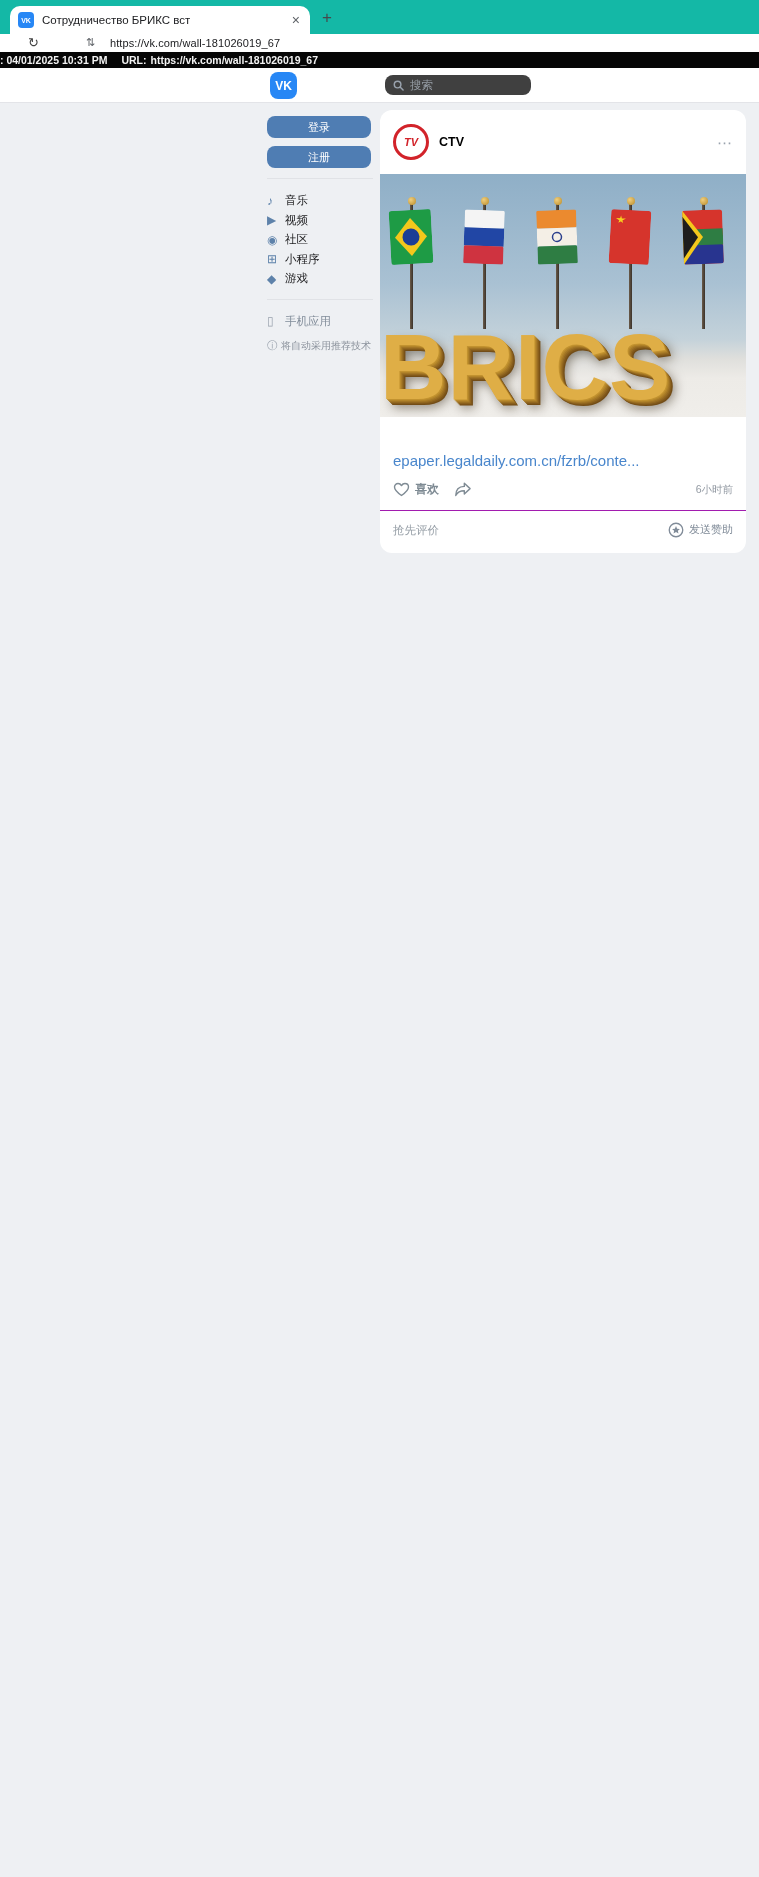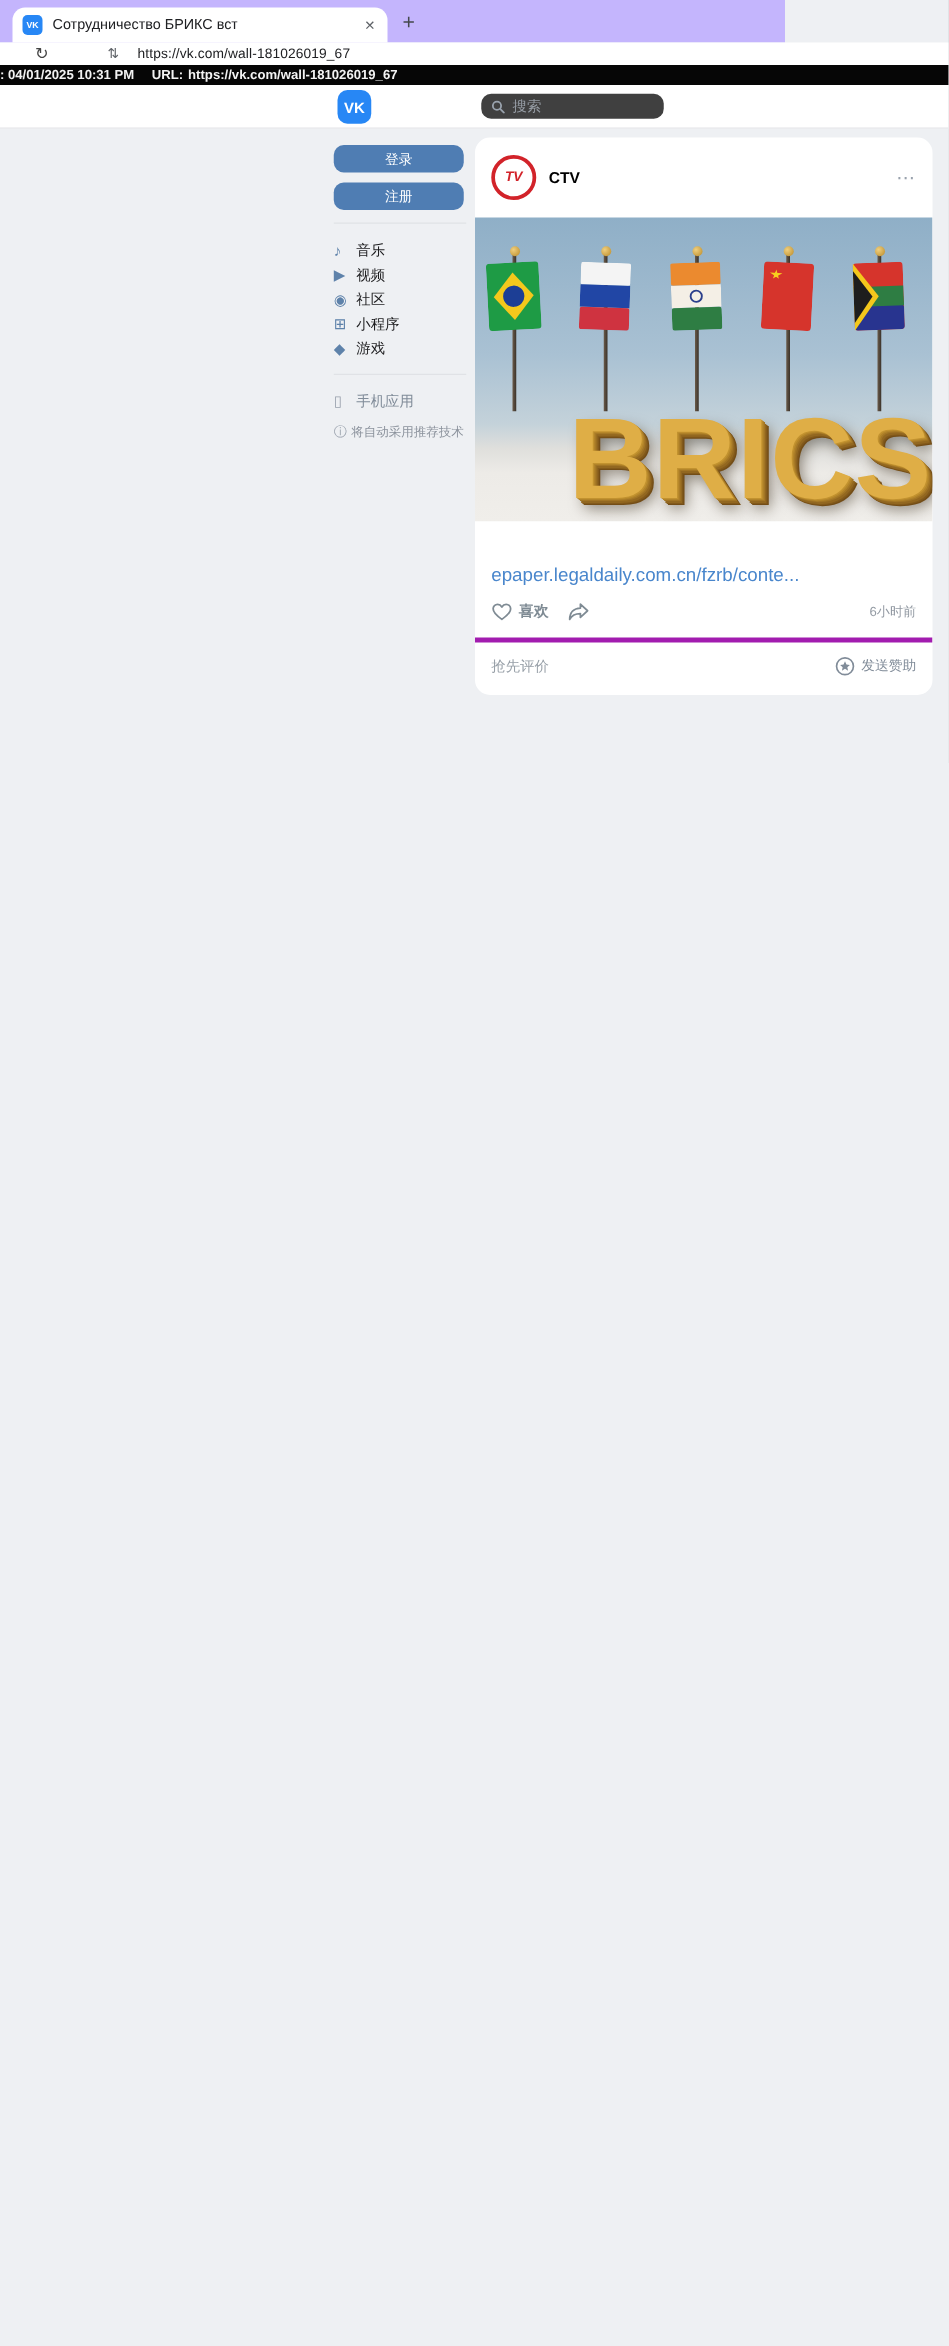--- a/index.html
+++ b/index.html
@@ -3,21 +3,21 @@
 <meta charset="utf-8">
 <style>
   * { margin:0; padding:0; box-sizing:border-box; }
   html,body { background:#cfd1d4; }
   .screen {
     position:relative; width:759px; height:1877px; overflow:hidden;
     background:#eef0f3; font-family:"Liberation Sans", sans-serif;
   }
 
   
-  .tabstrip { position:absolute; left:0; top:0; width:628px; height:34px; background:#c4b5fd; }
+  .tabstrip { position:absolute; left:0; top:0; width:759px; height:34px; background:#14b8a6; }
   .tab {
     position:absolute; left:10px; top:6px; width:300px; height:28px; background:#ffffff;
     border-radius:10px 10px 0 0; display:flex; align-items:center; padding:0 8px;
   }
   .favicon {
     width:16px; height:16px; border-radius:4px; background:#2787f5; color:#fff;
     font-size:7px; font-weight:bold; display:flex; align-items:center; justify-content:center; flex:0 0 16px;
   }
   .tab-title { font-size:11.5px; color:#202124; margin-left:8px; white-space:nowrap; overflow:hidden; max-width:230px; }
   .tab-close { margin-left:auto; color:#5f6368; font-size:14px; line-height:1; padding:0 2px; }
@@ -83,21 +83,21 @@
     position:relative; width:366px; height:243px; overflow:hidden;
     background:linear-gradient(180deg,#8fafc7 0%,#a9c1d3 45%,#c4d2da 68%,#dfdfdc 76%,#edebe7 84%,#f0eeea 100%);
   }
   .flagpole { position:absolute; width:3px; height:125px; background:linear-gradient(90deg,#6b5b4a,#3a322a); top:30px; }
   .flagpole::before {
     content:""; position:absolute; left:-2.5px; top:-7px; width:8px; height:8px; border-radius:50%;
     background:radial-gradient(circle at 35% 35%, #f0cf7e, #b98a28);
   }
   .flag { position:absolute; top:36px; }
   .brics-letters {
-    position:absolute; left:15px; right:0; bottom:4px; text-align:right; font-weight:bold; font-size:92px; line-height:1;
+    position:absolute; left:0; right:0; bottom:4px; text-align:left; font-weight:bold; font-size:92px; line-height:1;
     color:#dfae46; letter-spacing:1px;
     text-shadow:1px 1px 0 #c2922f,2px 2px 0 #b2842a,3px 3px 0 #a27525,4px 4px 0 #926720,
                 5px 5px 0 #82591b,6px 6px 0 #734d17,7px 8px 12px rgba(40,25,5,.55);
   }
 
   
   .post-text { padding:12px 13px 0; font-size:11.5px; line-height:14.9px; letter-spacing:-0.1px; color:#222; }
   .para { margin:0; }
   .para.gap-first { margin-top:0; }
   .para.gap-none { margin-top:0; }
@@ -106,21 +106,21 @@
   .source-link-wrap { padding:1px 13px 0; font-size:15px; }
   .source-link { color:#4986cc; text-decoration:none; }
 
   
   .actions { display:flex; align-items:center; padding:12px 13px 9px; color:#7f8b94; }
   .like-btn { display:flex; align-items:center; gap:5px; cursor:pointer; }
   .like-label { font-size:12px; font-weight:bold; color:#7f8b94; }
   .share-btn { margin-left:15px; cursor:pointer; display:flex; align-items:center; }
   .post-time { margin-left:auto; font-size:10.5px; color:#939aa3; }
   .comment-row {
-    display:flex; align-items:center; border-top:4px solid #a21caf; margin-top:3px; padding:11px 13px 15px;
+    display:flex; align-items:center; border-top:1px solid #a21caf; margin-top:3px; padding:11px 13px 15px;
   }
   .comment-prompt { font-size:11.5px; color:#98a0a8; cursor:text; }
   .donate-btn { margin-left:auto; display:flex; align-items:flex-start; gap:5px; color:#818c99; font-size:11px; cursor:pointer; }
 
   svg .st { stroke:#99a2ad; fill:none; stroke-width:1.6; stroke-linecap:round; stroke-linejoin:round; }
 </style>
 </head>
 <body>
 
 <div class="screen">

